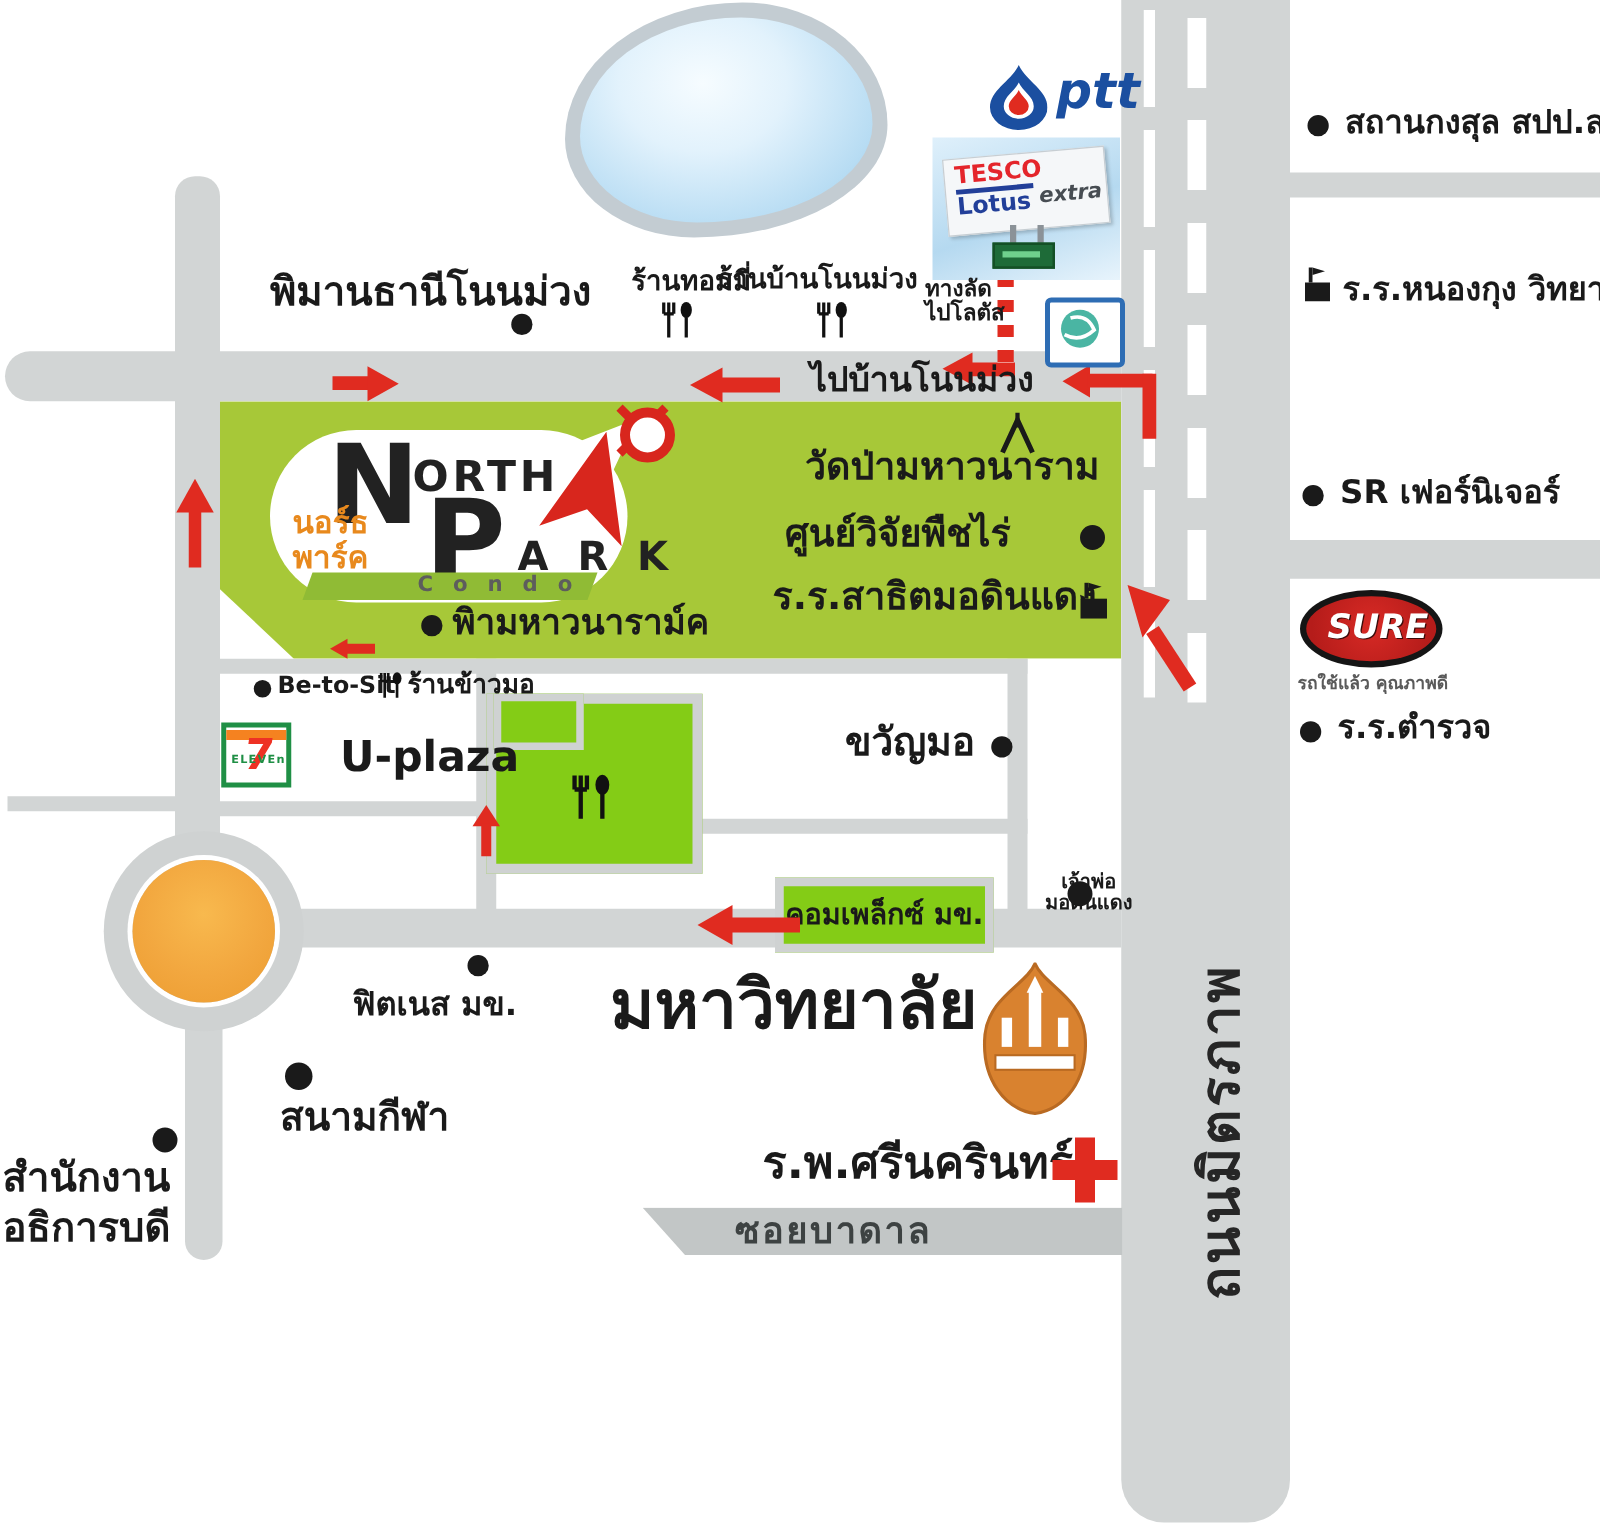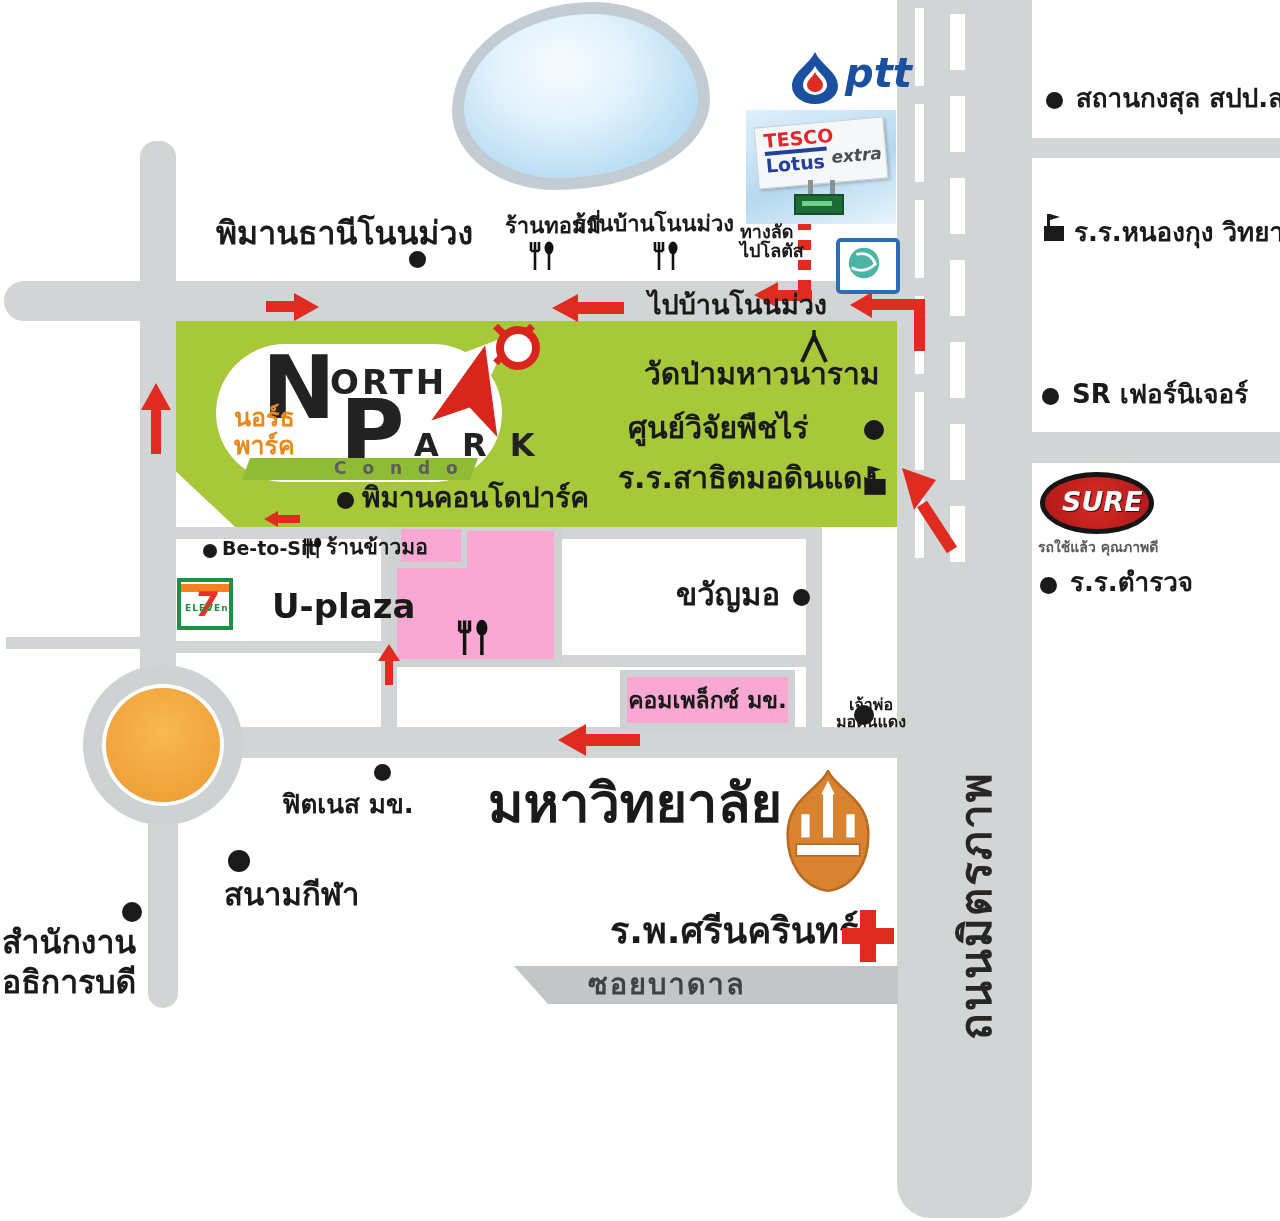--- a/index.html
+++ b/index.html
@@ -2,21 +2,21 @@
 <html><head>
 <meta charset="utf-8">
 <style>
   html,body{margin:0;padding:0;background:#fff;}
   #map{position:relative;width:1280px;height:1221px;background:#fff;overflow:hidden;
        font-family:"DejaVu Sans","Liberation Sans",sans-serif;}
   .abs{position:absolute;}
   .road{position:absolute;background:#d2d5d5;}
   .lbl{position:absolute;font-weight:700;color:#1a1a1a;white-space:nowrap;line-height:1.08;}
   .dot{position:absolute;width:17px;height:17px;background:#1a1a1a;border-radius:50%;}
-  .box{position:absolute;background:#f9a8d4;border:8px solid #cfd2d2;box-sizing:border-box;}
+  .box{position:absolute;background:#84cc16;border:8px solid #cfd2d2;box-sizing:border-box;margin-top:32px;}
   .bar{position:absolute;background:#e02b20;}
   .vlabel{position:absolute;transform-origin:0 0;transform:rotate(-90deg);font-weight:700;
           color:#262626;font-size:44px;letter-spacing:2px;white-space:nowrap;}
 </style>
 </head>
 <body>
 
 <div id="map">
 
   <div class="road" style="left:897px;top:0;width:135px;height:1218px;border-radius:0 0 34px 34px;"></div>
@@ -194,21 +194,21 @@
   <div class="dot" style="left:864px;top:420px;width:20px;height:20px;"></div>
 
   <span class="lbl" style="left:618px;top:462px;font-size:30px;">ร.ร.สาธิตมอดินแดง</span>
   <svg style="position:absolute;left:860px;top:462px;" width="30" height="36" viewBox="0 0 28 34">
     <rect x="4" y="16" width="20" height="15" fill="#1a1a1a"></rect>
     <rect x="7" y="4" width="3" height="12" fill="#1a1a1a"></rect>
     <polygon points="10,4 20,7 10,10" fill="#1a1a1a"></polygon>
   </svg>
 
   <div class="dot" style="left:337px;top:492px;"></div>
-  <span class="lbl" style="left:362px;top:483px;font-size:28px;">พิมานคอนโดปาร์ค</span>
+  <span class="lbl" style="left:362px;top:483px;font-size:28px;">พิามหาวนาราม์ค</span>
 
   <div class="dot" style="left:203px;top:544px;width:14px;height:14px;"></div>
   <span class="lbl" style="left:222px;top:538px;font-size:19px;">Be-to-Sit</span>
   <svg style="position:absolute;left:300px;top:536px;" width="24" height="26" viewBox="0 0 34 34">
     <path d="M7 2 V11 M11 2 V11 M15 2 V11 M7 11 H15 M11 11 V30" stroke="#111" stroke-width="3" fill="none"></path>
     <ellipse cx="25" cy="8" rx="5" ry="7" fill="#111"></ellipse>
       <path d="M25 14 V30" stroke="#111" stroke-width="3"></path>
   </svg>
   <span class="lbl" style="left:326px;top:536px;font-size:21px;">ร้านข้าวมอ</span>
 

